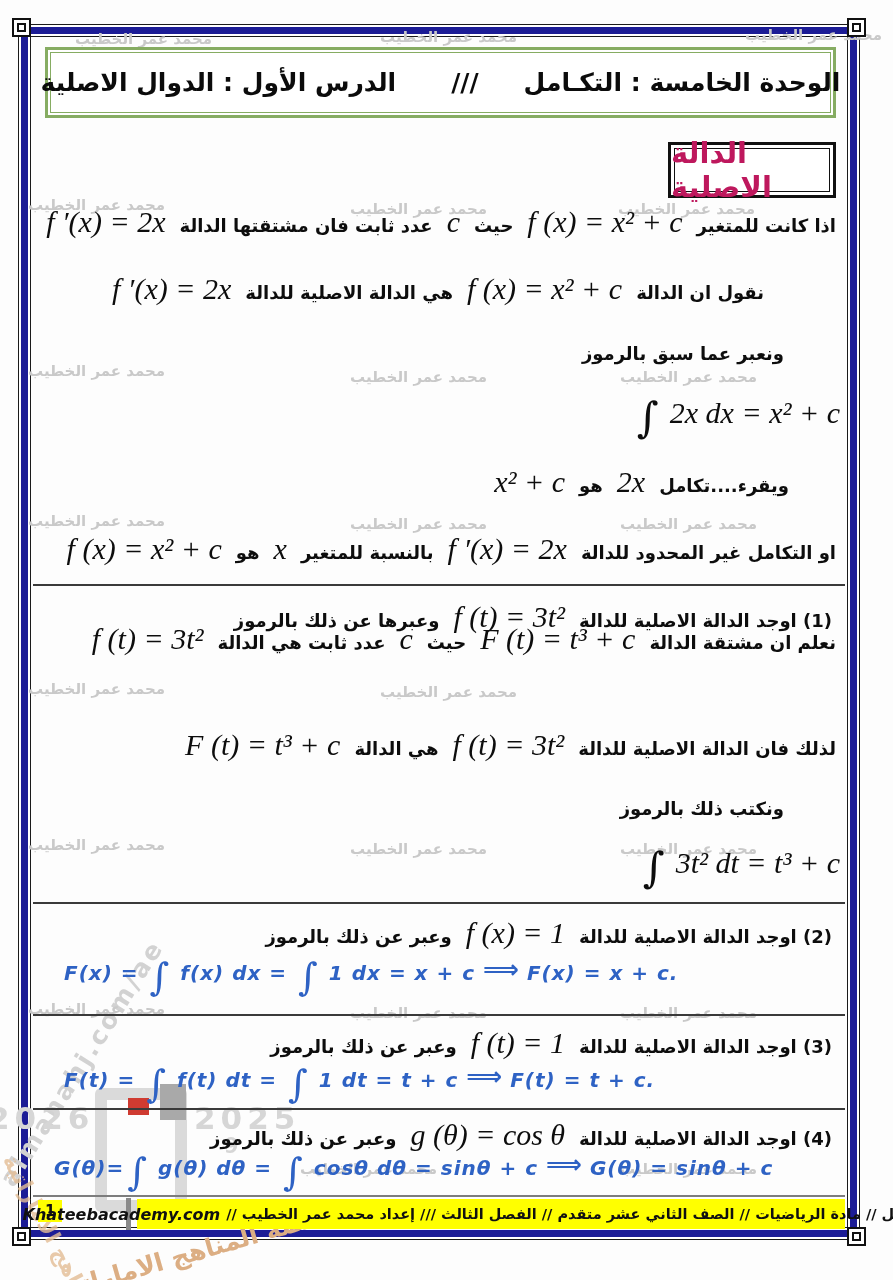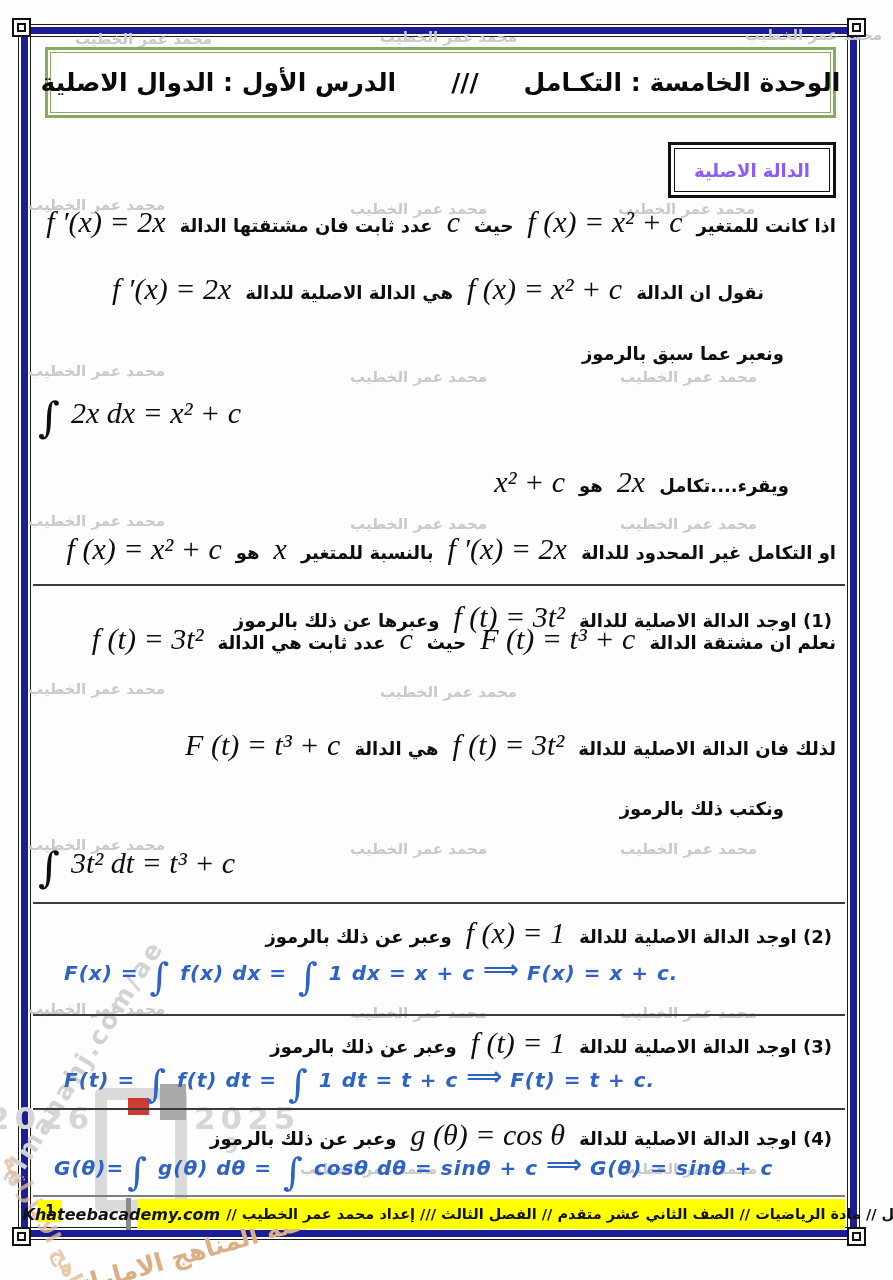--- a/index.html
+++ b/index.html
@@ -17,25 +17,25 @@
   
   .header-box{position:absolute;left:45px;top:47px;width:791px;height:71px;box-sizing:border-box;
       border:3px solid #86ac62;box-shadow:inset 0 0 0 2px #ffffff,inset 0 0 0 3px #86ac62;
       background:#fff;display:flex;align-items:center;justify-content:center;direction:rtl;z-index:3;}
   .header-box span{font-weight:bold;font-size:25px;color:#0b0b0b;white-space:nowrap;}
   .header-sep{margin:0 45px 0 55px;}
   
   .label-box{position:absolute;left:668px;top:142px;width:168px;height:56px;box-sizing:border-box;
       border:3px solid #111;box-shadow:inset 0 0 0 3px #ffffff,inset 0 0 0 4px #111;
       background:#fff;display:flex;align-items:center;justify-content:center;z-index:3;}
-  .label-box span{font-weight:bold;font-size:18px;color:#8b5cf6;}
+  .label-box span{font-weight:bold;font-size:29px;color:#be185d;}
   
   #content{position:absolute;inset:0;z-index:2;}
   .line{position:absolute;left:36px;right:44px;direction:rtl;text-align:right;white-space:nowrap;}
-  .line.center{direction:ltr;text-align:left;}
+  .line.center{direction:ltr;text-align:right;}
   .line.hw{direction:ltr;text-align:left;}
   .seg-ar{font-family:"DejaVu Sans",sans-serif;font-weight:bold;font-size:18px;color:#0d0d0d;padding:0 5px;}
   .seg-m{font-family:"Liberation Serif",serif;font-style:italic;font-size:30px;color:#0d0d0d;
          direction:ltr;unicode-bidi:isolate;padding:0 9px;}
   .seg-int{font-family:"DejaVu Serif",serif;font-size:42px;color:#0d0d0d;vertical-align:-9px;padding:0 2px;}
   .seg-hw{font-family:"DejaVu Sans",sans-serif;font-style:italic;font-weight:bold;font-size:20px;
           color:#2e62c4;letter-spacing:1px;}
   .seg-hwint{font-family:"DejaVu Serif",serif;font-size:38px;color:#2e62c4;vertical-align:-10px;padding:0 3px;}
   .seg-hwarrow{font-family:"DejaVu Sans",sans-serif;font-size:25px;color:#2e62c4;font-weight:bold;
           vertical-align:2px;padding:0 8px;}

